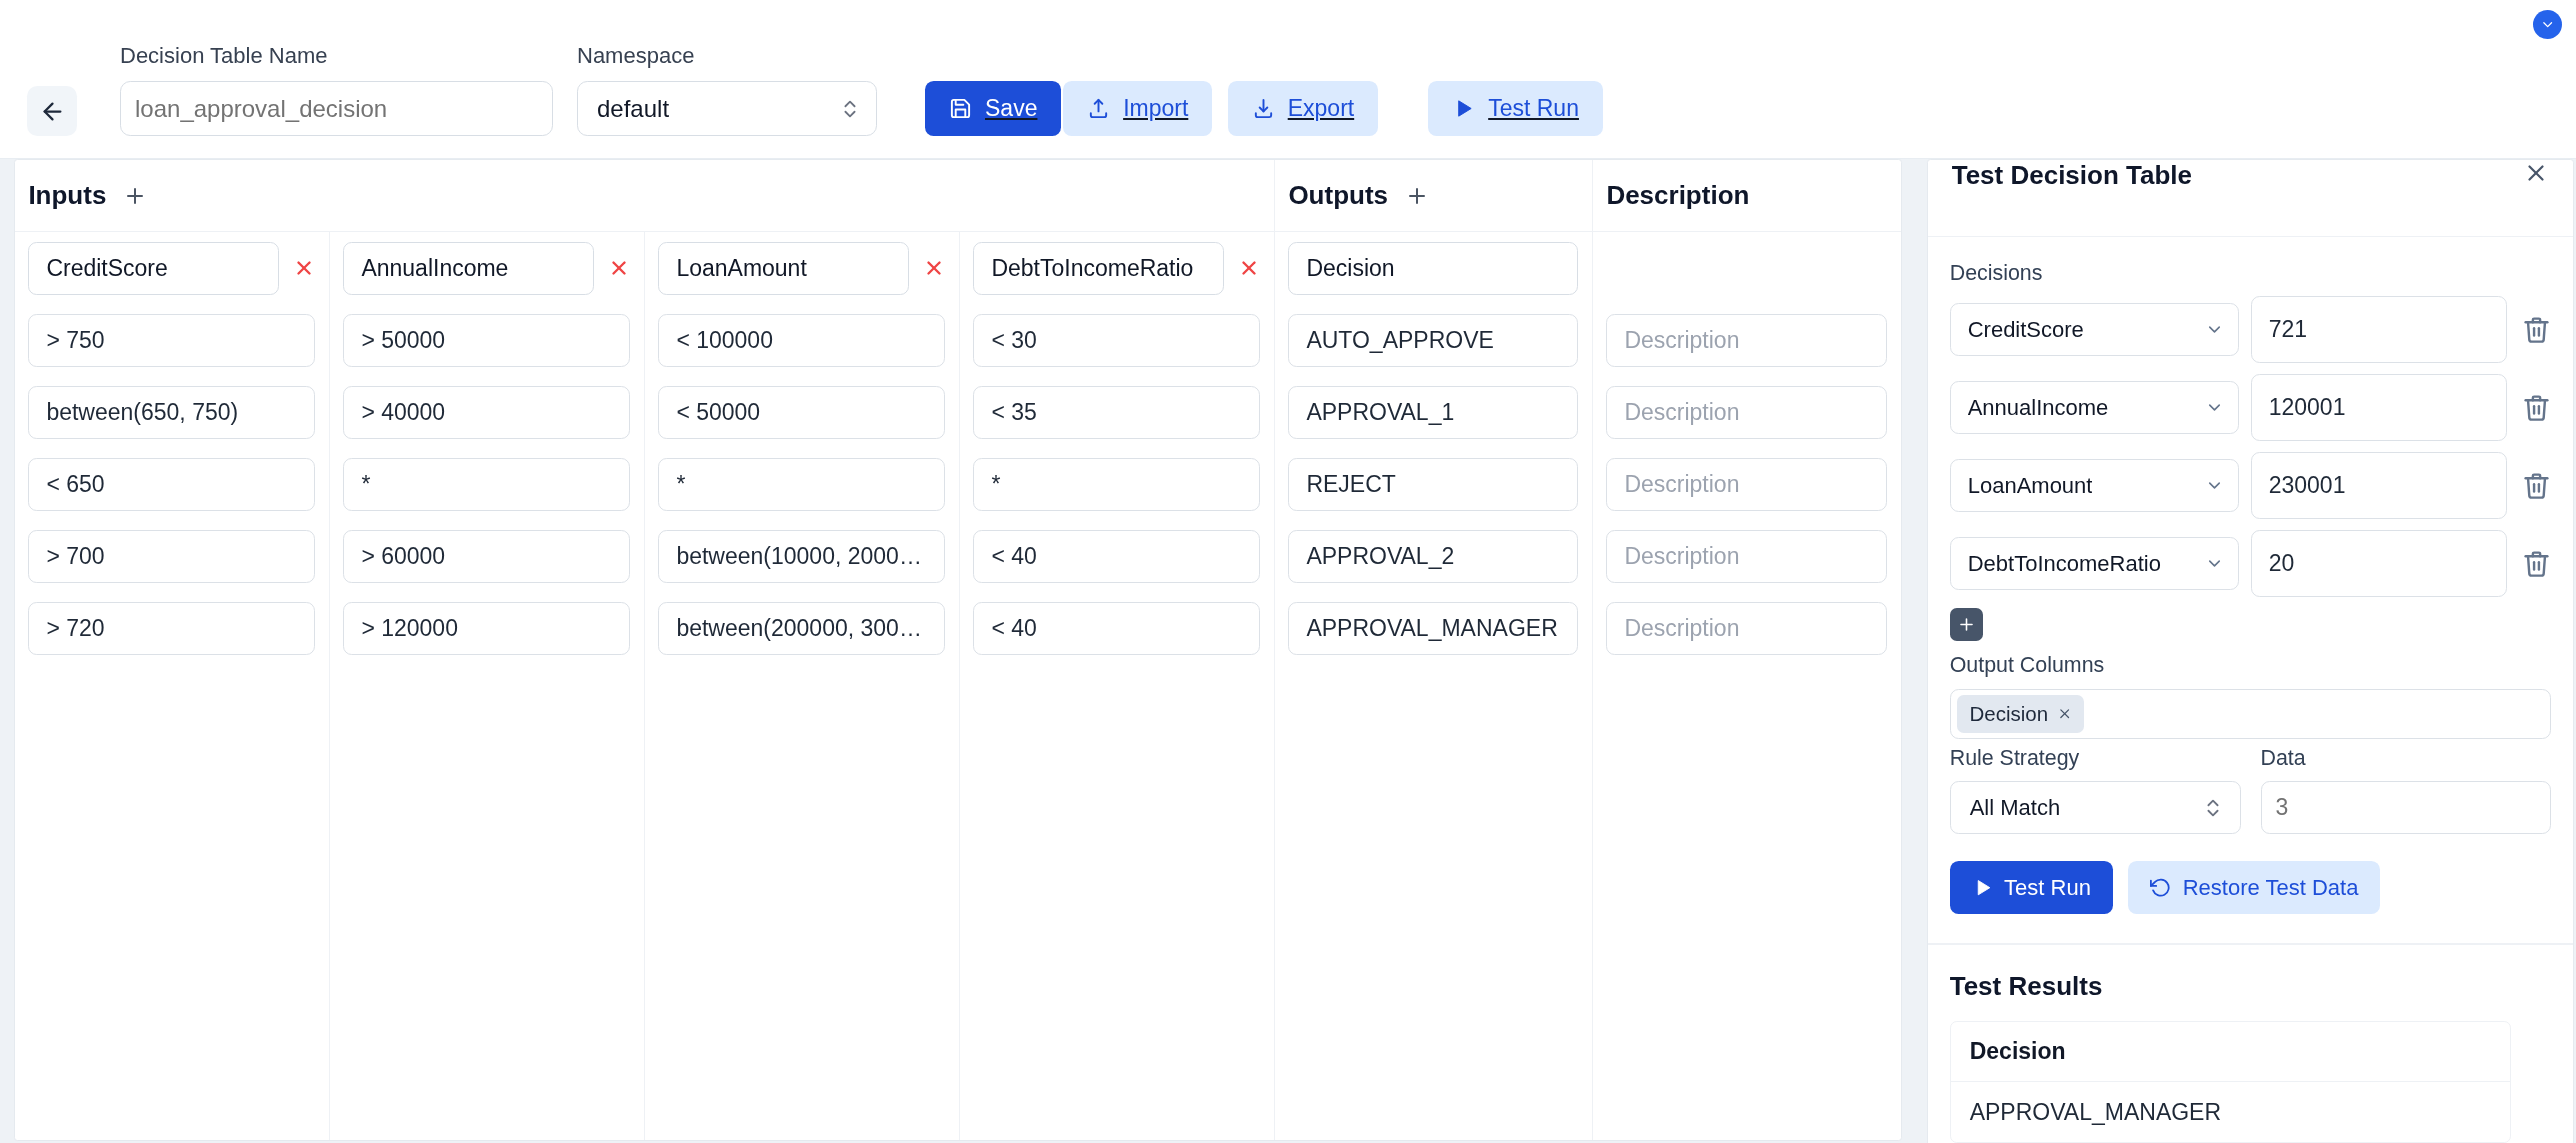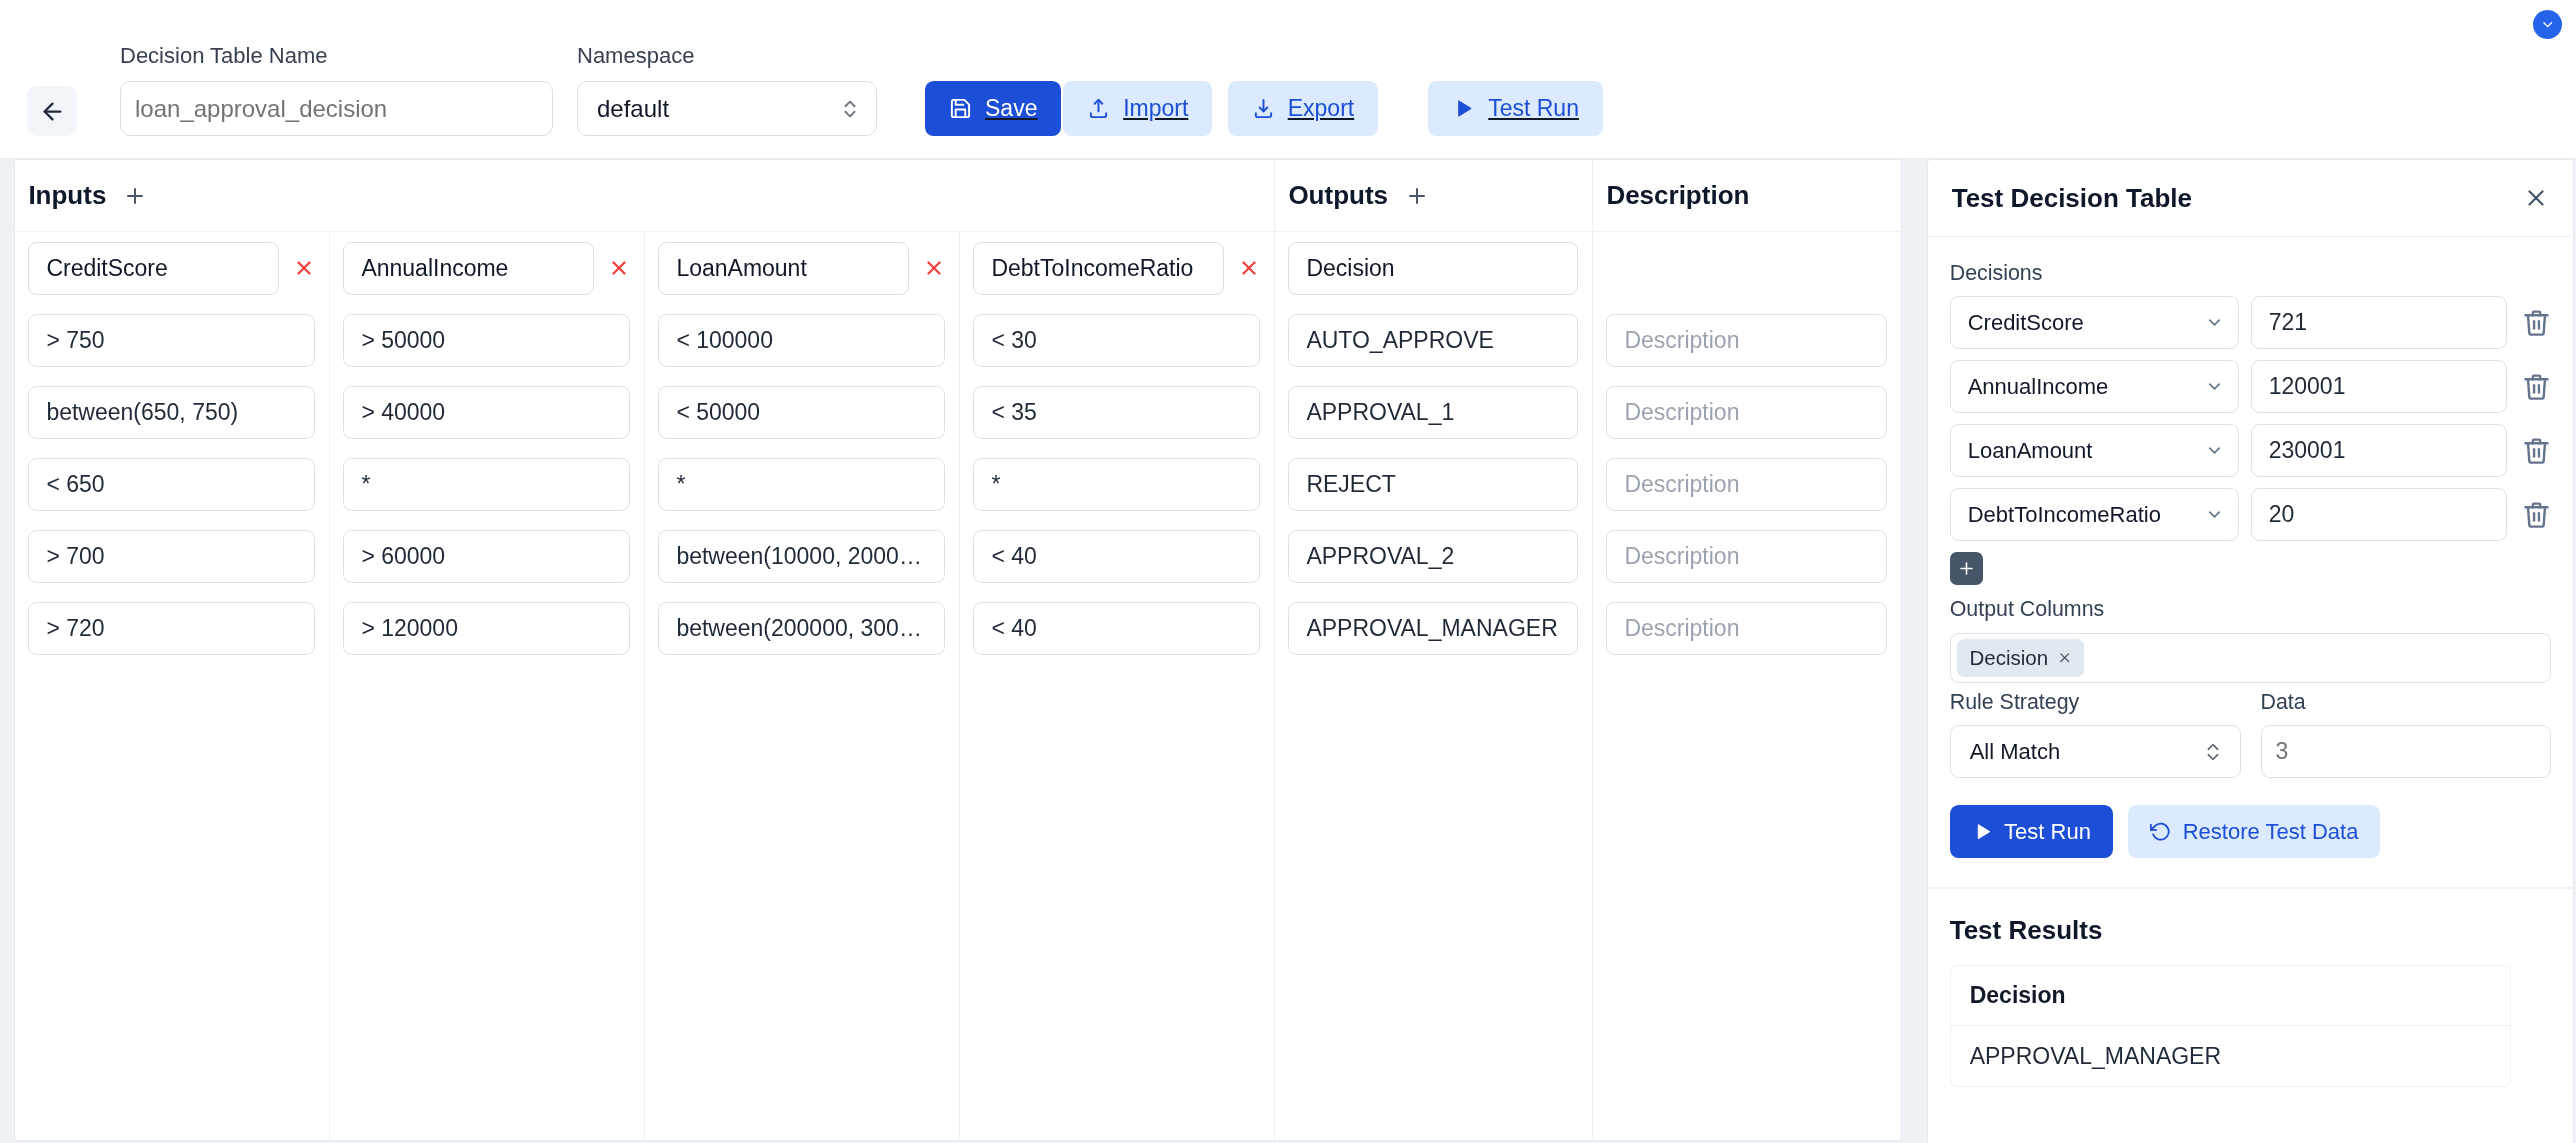--- a/index.html
+++ b/index.html
@@ -62,33 +62,33 @@
              background:#fff; min-width:0; }
   .namebox span { overflow:hidden; text-overflow:ellipsis; white-space:nowrap; }
   .xbtn { width:22px; height:22px; color:#ef4444; margin-left:13.7px; flex:none; cursor:pointer; }
   .xbtn use { stroke-width:2.6; }
   .cellinput { width:100%; height:53px; border:1.7px solid #dce1e7; border-radius:8.6px; padding:0 17px;
                font-size:23px; color:#1f2937; background:#fff; font-family:inherit; outline:none;
                white-space:nowrap; overflow:hidden; text-overflow:ellipsis; }
   .cellinput::placeholder { color:#9ca3af; }
 
   
-  .tp-head { height:77px; border-bottom:1.7px solid #eef1f5; display:flex; align-items:center;
+  .tp-head { height:77px; border-bottom:1.7px solid #eef1f5; display:flex; 
              justify-content:space-between; padding:0 24px; flex:none; }
   .tp-title { font-size:26px; font-weight:700; color:#0f172a; }
   .close-btn { width:26px; height:26px; color:#475569; cursor:pointer; flex:none; }
   .tp-body { padding:5.1px 22px 0; }
   .sec-label { font-size:21.4px; color:#334155; margin:19px 0 10.3px; }
   .drow { display:flex; align-items:center; gap:12px; margin-bottom:11px; }
   .dselect { width:289px; flex:none; height:53px; border:1.7px solid #dce1e7; border-radius:8.6px;
              background:#fff; display:flex; align-items:center; justify-content:space-between;
              padding:0 13.7px 0 17px; font-size:22px; color:#111827; cursor:pointer; min-width:0; }
   .dselect span { overflow:hidden; text-overflow:ellipsis; white-space:nowrap; }
   .caret { width:19px; height:19px; color:#64748b; flex:none; margin-left:8.6px; }
-  .dinput { flex:1; min-width:0; height:53px; border:1.7px solid #dce1e7; border-radius:8.6px;
+  .dinput { flex:1; min-width:0; height:67px; border:1.7px solid #dce1e7; border-radius:8.6px;
             padding:0 17px; font-size:23px; color:#1f2937; font-family:inherit; outline:none; background:#fff; }
   .trash-btn { width:29px; height:29px; color:#64748b; flex:none; margin-left:3.4px; cursor:pointer; }
   .addrow-btn { width:33px; height:33px; border-radius:6.8px; background:#475569; border:none; color:#fff;
                 display:flex; align-items:center; justify-content:center; margin:10.3px 0 1.7px; cursor:pointer; }
   .addrow-btn svg { width:19px; height:19px; }
   .chipbox { border:1.7px solid #dce1e7; border-radius:8.6px; min-height:50px; display:flex;
              align-items:center; padding:5.1px 6.8px; gap:6.8px; background:#fff; }
   .chip { background:#e2e8f0; border-radius:6.8px; height:38px; display:flex; align-items:center;
           gap:8.6px; padding:0 12px; font-size:20.5px; color:#1e293b; }
   .chip-x { width:15.4px; height:15.4px; color:#475569; cursor:pointer; }

